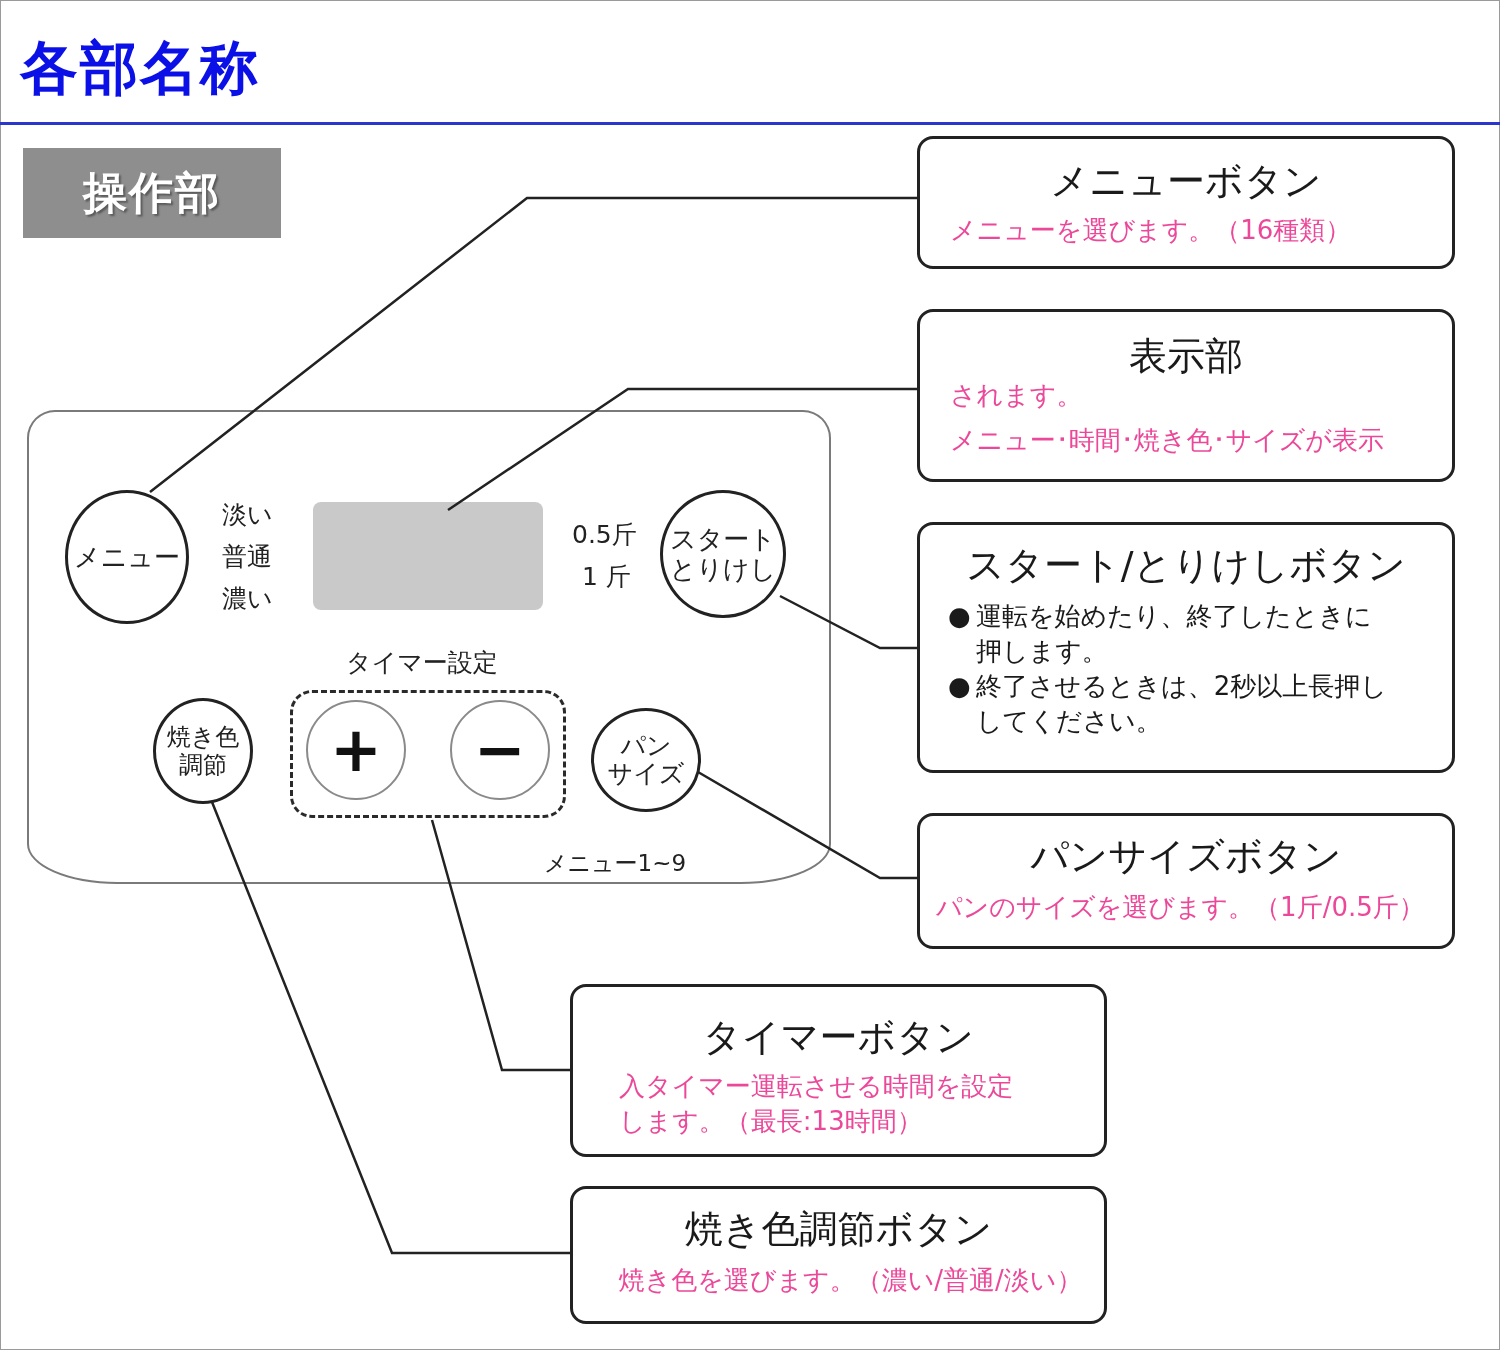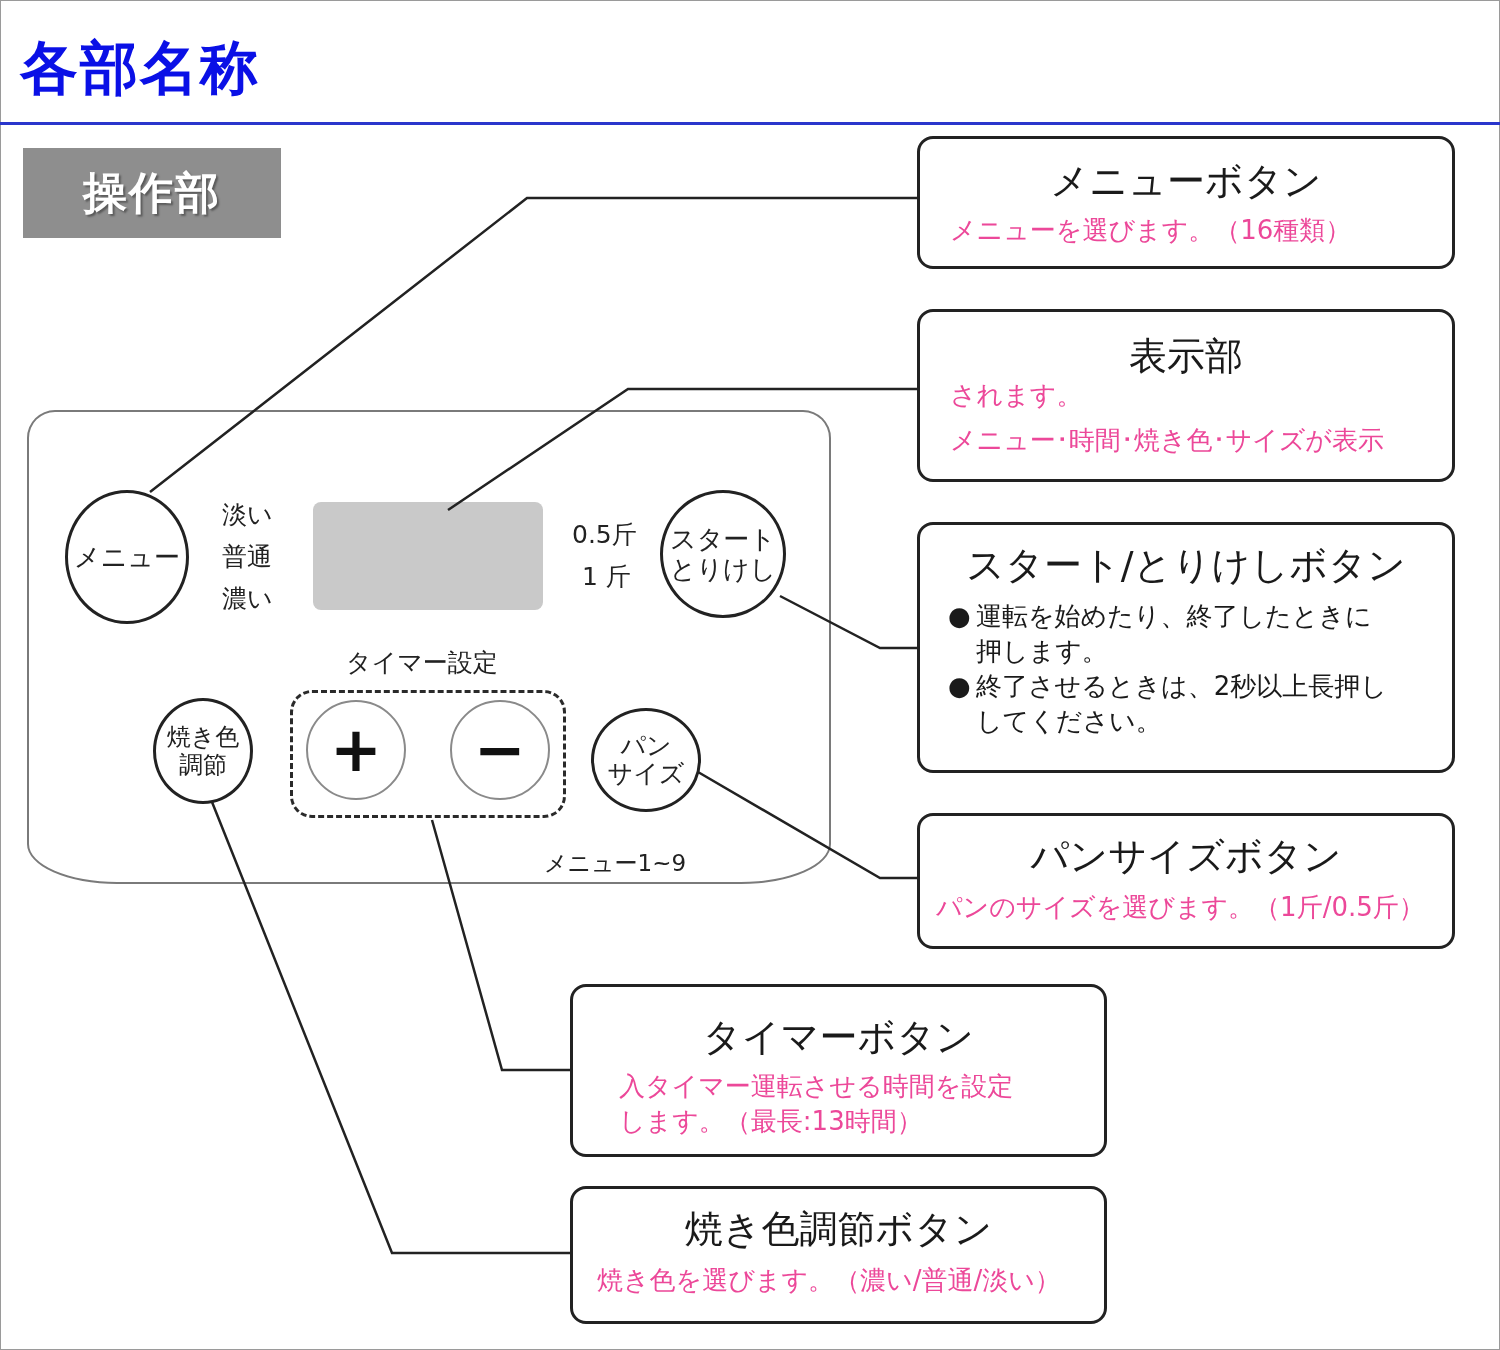--- a/index.html
+++ b/index.html
@@ -129,14 +129,14 @@
 </div>
 
 <div class="callout" style="left:570px;top:984px;width:537px;height:173px;">
   <div class="c-title" style="margin-top:28px;">タイマーボタン</div>
   <div class="c-desc" style="margin:10px 0 0 46px;">入タイマー運転させる時間を設定</div>
   <div class="c-desc" style="margin:0 0 15px 46px;">します。（最長:13時間）</div>
 </div>
 
 <div class="callout" style="left:570px;top:1186px;width:537px;height:138px;">
   <div class="c-title" style="margin-top:18px;">焼き色調節ボタン</div>
-  <div class="c-desc" style="margin:12px 0 0 24px;">焼き色を選びます。（濃い/普通/淡い）</div>
+  <div class="c-desc" style="margin:12px 0 0 24px;text-align:center;">焼き色を選びます。（濃い/普通/淡い）</div>
 </div>
 
 </body></html>

